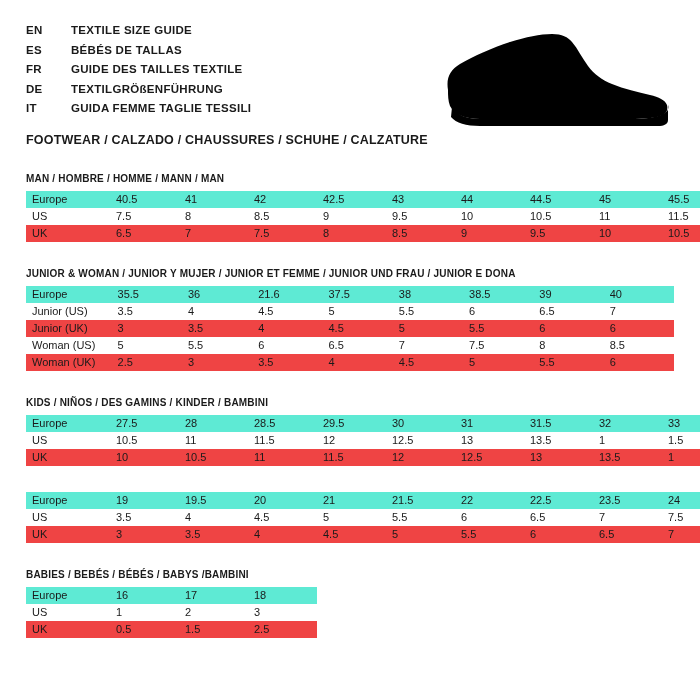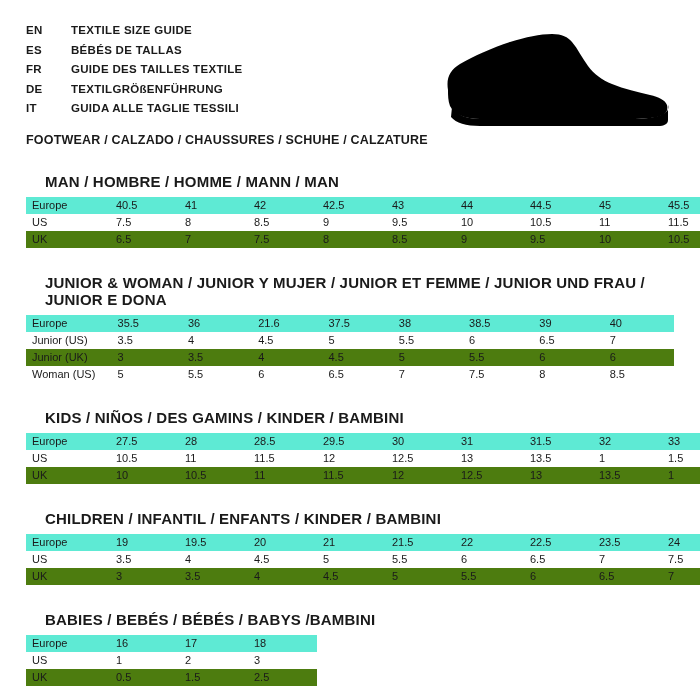--- a/index.html
+++ b/index.html
@@ -58,43 +58,42 @@
     right: 4px;
     width: 230px;
     height: 110px;
   }
 
   
   .section {
     margin-top: 26px;
   }
   .section-title {
-    font-size: 15px;
+    font-size: 10px;
     font-weight: bold;
     letter-spacing: 0.2px;
     margin-bottom: 7px;
-    margin-left: 19px;
   }
   table.size {
     border-collapse: collapse;
     table-layout: fixed;
     font-size: 11px;
   }
   table.size td {
     height: 17px;
     padding: 0 0 0 6px;
     vertical-align: middle;
     white-space: nowrap;
   }
   table.size tr.head td {
     background: #5eead4;
     font-weight: normal;
   }
   table.size tr.alt td {
-    background: #4d7c0f;
+    background: #ef4444;
   }
   td.label {
     width: 78px;
   }
 
   
   .tbl-man { width: 648px; }
   .tbl-man td { width: 63px; }
   .tbl-man td.label { width: 78px; }
 
@@ -132,21 +131,21 @@
     <div class="lang-row">
       <span class="lang-code">FR</span>
       <span class="lang-title">GUIDE DES TAILLES TEXTILE</span>
     </div>
     <div class="lang-row">
       <span class="lang-code">DE</span>
       <span class="lang-title">TEXTILGRÖßENFÜHRUNG</span>
     </div>
     <div class="lang-row">
       <span class="lang-code">IT</span>
-      <span class="lang-title">GUIDA ALLE TAGLIE TESSILI</span>
+      <span class="lang-title">GUIDA FEMME TAGLIE TESSILI</span>
     </div>
 
     <div class="footwear-line">FOOTWEAR / CALZADO / CHAUSSURES / SCHUHE / CALZATURE</div>
 
     <svg class="shoe" viewBox="0 0 230 110">
       <path fill="#000000" d="M8 62 C6 50 10 42 20 36 C34 28 52 20 70 14 C86 9 100 6 112 6 C122 6 128 9 132 14 C138 21 142 30 148 38 C154 46 162 52 172 56 C184 61 198 64 210 67 C219 69 225 72 227 77 C228 81 227 85 223 87 C216 90 204 91 190 91 L40 91 C24 91 14 86 10 78 C8 73 8 67 8 62 Z"></path>
       <path fill="#000000" d="M190 91 C206 91 219 89 225 85 C228 83 229 80 228 77 L228 92 C228 96 224 98 218 98 L40 98 C26 98 16 95 11 89 L12 79 C16 86 25 91 40 91 Z"></path>
     </svg>
 
   </div>
@@ -239,20 +238,31 @@
         <td class="label">Woman (US)</td>
         <td>5</td>
         <td>5.5</td>
         <td>6</td>
         <td>6.5</td>
         <td>7</td>
         <td>7.5</td>
         <td>8</td>
         <td>8.5</td>
       </tr>
+      <tr class="alt">
+        <td class="label">Woman (UK)</td>
+        <td>2.5</td>
+        <td>3</td>
+        <td>3.5</td>
+        <td>4</td>
+        <td>4.5</td>
+        <td>5</td>
+        <td>5.5</td>
+        <td>6</td>
+      </tr>
     </tbody>
       </table>
   </div>
 
   <div class="section">
     <div class="section-title">KIDS / NIÑOS / DES GAMINS / KINDER / BAMBINI</div>
     <table class="size tbl-kids">
       <tbody>
           <tr class="head">
         <td class="label">Europe</td>
@@ -291,21 +301,20 @@
         <td>13</td>
         <td>13.5</td>
         <td>1</td>
 
       </tr>
     </tbody>
       </table>
   </div>
 
   <div class="section">
-    <div class="section-title">CHILDREN / INFANTIL / ENFANTS / KINDER / BAMBINI</div>
     <table class="size tbl-children">
       <tbody>
           <tr class="head">
         <td class="label">Europe</td>
         <td>19</td>
         <td>19.5</td>
         <td>20</td>
         <td>21</td>
         <td>21.5</td>
         <td>22</td>

